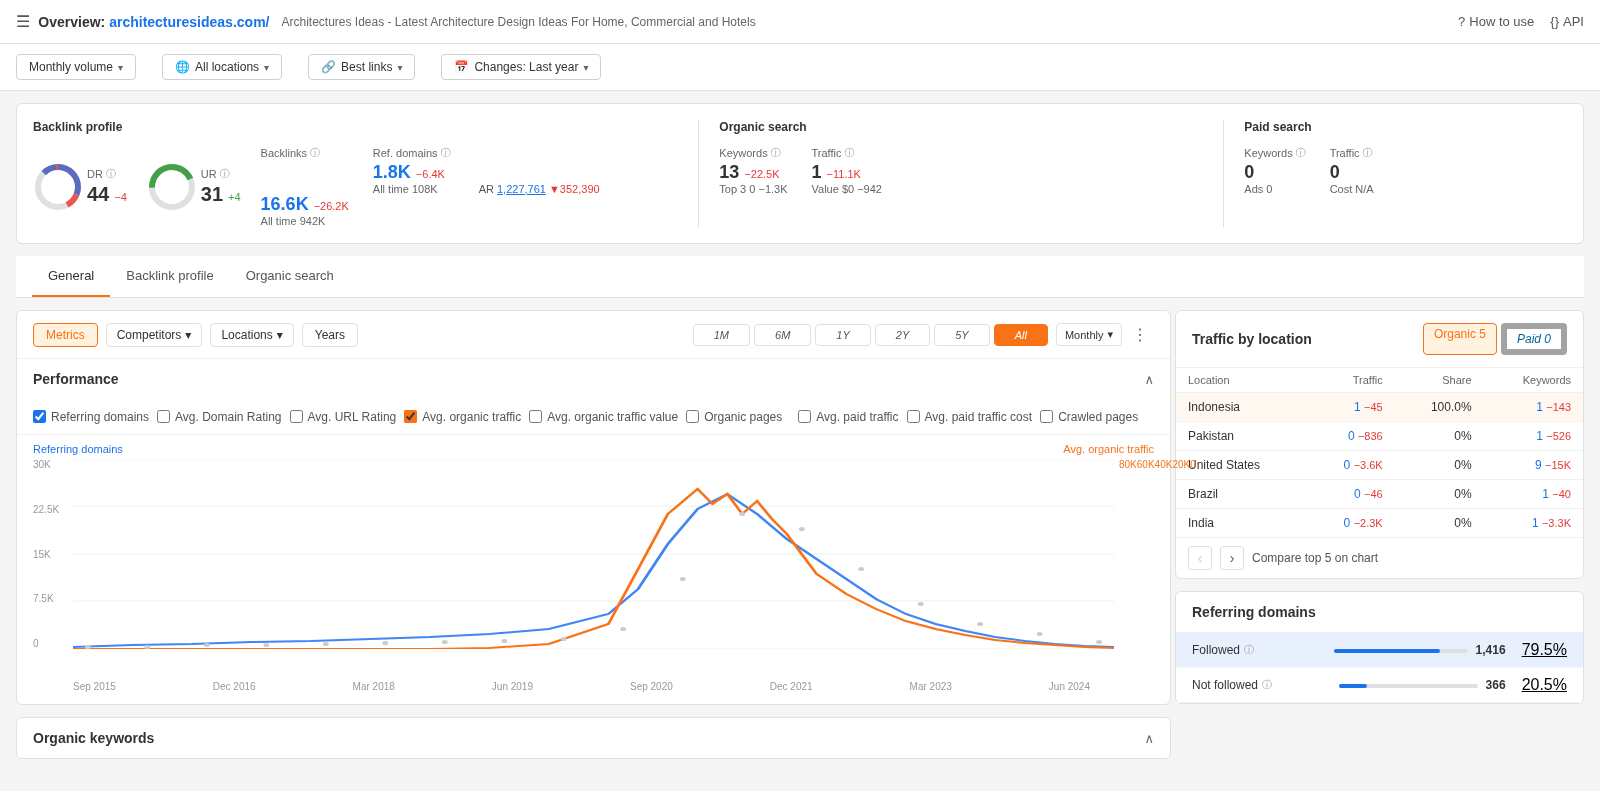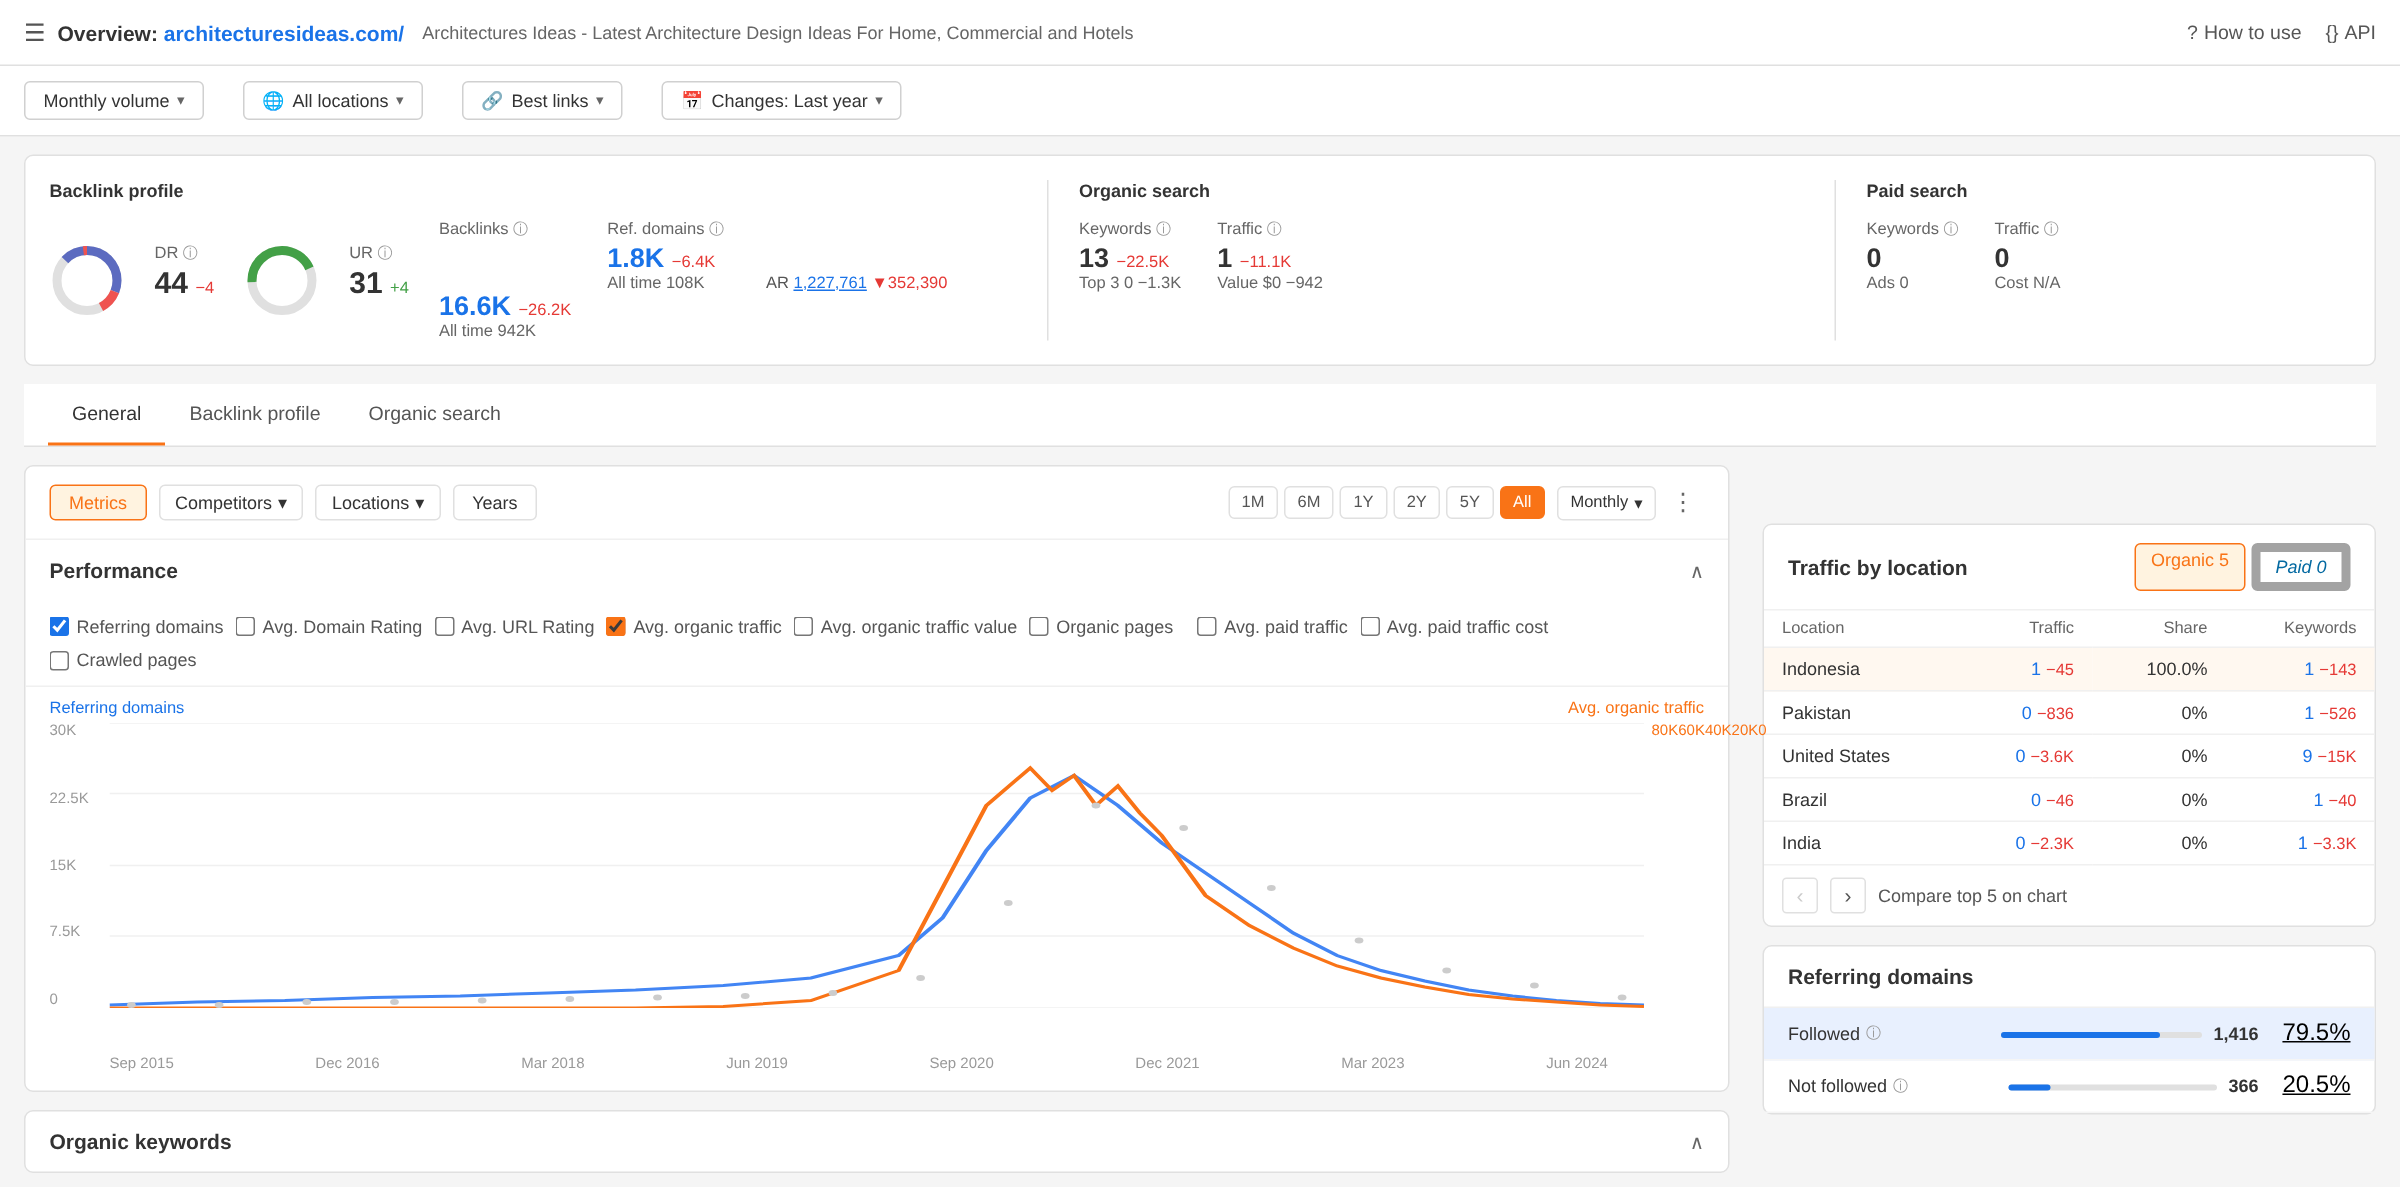--- a/index.html
+++ b/index.html
@@ -27,40 +27,40 @@
     .stats-panel { background: #fff; border: 1px solid #e0e0e0; border-radius: 6px; padding: 16px; margin-bottom: 12px; display: flex; gap: 0; }
     .stats-section-title { font-size: 12px; font-weight: 600; color: #333; margin-bottom: 12px; }
     .stat-item { display: flex; flex-direction: column; }
     .stat-label { font-size: 11px; color: #666; margin-bottom: 2px; display: flex; align-items: center; gap: 3px; }
     .stat-label .info-icon { color: #999; font-size: 10px; }
     .stat-value { font-size: 18px; font-weight: 600; color: #1a73e8; }
     .stat-change { font-size: 11px; color: #e53935; }
     .stat-sub { font-size: 11px; color: #666; }
 
     
-    .donut-container { display: flex; gap: 20px; }
+    .donut-container { display: flex; align-items: center; gap: 4px; }
     .donut { width: 50px; height: 50px; }
     .donut-info { display: flex; flex-direction: column; }
     .donut-value { font-size: 20px; font-weight: 700; color: #333; }
     .donut-change { font-size: 11px; color: #e53935; }
     .donut-change.green { color: #43a047; }
 
     
     .tabs-row { background: #fff; border-bottom: 1px solid #e0e0e0; padding: 0 16px; display: flex; }
     .tab-item { padding: 12px 16px; font-size: 13px; cursor: pointer; color: #555; border-bottom: 2px solid transparent; }
     .tab-item.active { color: #333; border-bottom: 2px solid #f97316; font-weight: 500; }
 
     
-    .two-col { display: flex; gap: 22px; margin-top: 12px; align-items: center; }
+    .two-col { display: flex; gap: 4px; margin-top: 12px; }
     .left-col { flex: 1; min-width: 0; }
     .right-col { width: 409px; flex-shrink: 0; }
 
     
     .chart-panel { background: #fff; border: 1px solid #e0e0e0; border-radius: 6px; margin-bottom: 12px; }
-    .time-btn { padding: 4px 8px; border: 1px solid #e0e0e0; border-radius: 4px; background: #fff; cursor: pointer; font-size: 11px; color: #555; }
+    .time-btn { padding: 4px 20px; border: 1px solid #e0e0e0; border-radius: 4px; background: #fff; cursor: pointer; font-size: 11px; color: #555; font-style: italic; }
     .time-btn.active { background: #f97316; color: #fff; border-color: #f97316; }
     .time-dropdown { display: flex; align-items: center; gap: 4px; padding: 4px 8px; border: 1px solid #e0e0e0; border-radius: 4px; font-size: 11px; cursor: pointer; margin-left: 4px; }
     .dots-btn { padding: 4px 6px; cursor: pointer; color: #666; font-size: 16px; }
 
     
     .metrics-toolbar { display: flex; align-items: center; gap: 8px; padding: 10px 16px; border-bottom: 1px solid #f0f0f0; flex-wrap: wrap; }
     .metrics-tab { padding: 4px 12px; border-radius: 4px; font-size: 12px; cursor: pointer; border: 1px solid transparent; }
     .metrics-tab.active { background: #fff3e0; border-color: #f97316; color: #f97316; }
     .metrics-dropdown { display: flex; align-items: center; gap: 4px; padding: 4px 10px; border: 1px solid #e0e0e0; border-radius: 4px; font-size: 12px; cursor: pointer; color: #333; }
     .checkbox-label { display: flex; align-items: center; gap: 5px; font-size: 12px; color: #555; cursor: pointer; }

